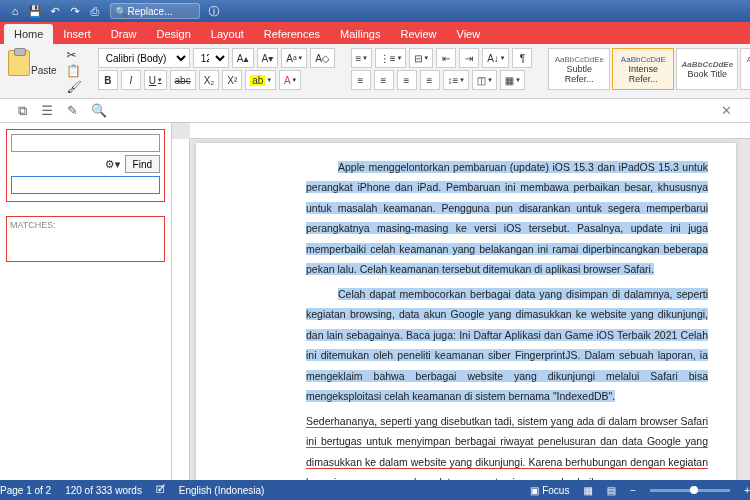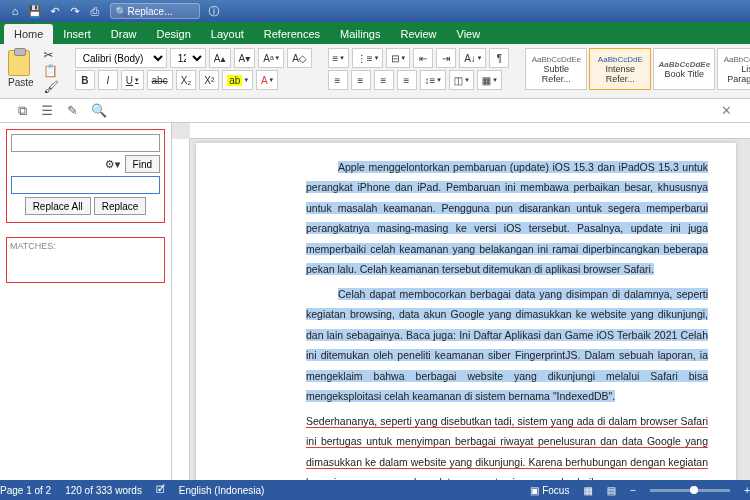--- a/index.html
+++ b/index.html
@@ -2,29 +2,29 @@
 <html><head>
 <meta charset="utf-8">
 <style>
 *{box-sizing:border-box;margin:0;padding:0;font-family:-apple-system,BlinkMacSystemFont,"Segoe UI",sans-serif}
 body{width:750px;height:500px;overflow:hidden;background:#fff;font-size:11px;color:#333}
 .titlebar{height:22px;background:linear-gradient(#4a7ab8,#2d5a9e);display:flex;align-items:center;color:#fff}
 .tb-icons{display:flex;gap:6px;padding:0 8px}
 .tb-icon{width:14px;height:14px;display:inline-flex;align-items:center;justify-content:center;font-size:11px}
 .tb-title{flex:1;text-align:center;font-size:12px}
 .tb-search{width:90px;height:16px;background:rgba(255,255,255,.15);border:1px solid rgba(255,255,255,.3);border-radius:3px;padding:0 4px;color:#fff;font-size:10px;display:flex;align-items:center}
-.tabs{height:22px;background:#15803d;display:flex;align-items:flex-end;padding-left:4px}
+.tabs{height:22px;background:#ef4444;display:flex;align-items:flex-end;padding-left:4px}
 .tab{padding:4px 10px;color:#fff;font-size:11px;cursor:pointer}
 .tab.active{background:#f3f3f3;color:#333;border-radius:3px 3px 0 0}
 .ribbon{background:#f3f3f3;border-bottom:1px solid #ccc;padding:4px 6px;display:flex;gap:8px;align-items:flex-start}
 .rg{display:flex;flex-direction:column;gap:2px}
 .rg-row{display:flex;gap:3px;align-items:flex-start}
 .rbtn{border:1px solid #ccc;background:#fff;height:20px;min-width:20px;display:flex;align-items:center;justify-content:center;font-size:10px;padding:0 4px;cursor:pointer}
 .rbtn.drop::after{content:"▾";font-size:7px;margin-left:2px}
-.paste-btn{display:flex;flex-direction:column;align-items:flex-start;gap:1px;font-size:10px;padding:2px}
+.paste-btn{display:flex;flex-direction:row;align-items:flex-end;gap:1px;font-size:10px;padding:2px}
 .clip-ic{width:22px;height:26px;background:#f8d978;border:1px solid #c9a23d;border-radius:2px;position:relative}
 .clip-ic::before{content:"";position:absolute;top:-3px;left:5px;width:10px;height:6px;background:#bbb;border:1px solid #888;border-radius:2px}
 .sel{height:20px;border:1px solid #ccc;background:#fff;font-size:10px;padding:0 3px}
 .sep{width:1px;height:44px;background:#ccc}
 .styles{display:flex;gap:2px}
 .style-box{width:62px;height:42px;border:1px solid #ccc;background:#fff;display:flex;flex-direction:column;align-items:center;justify-content:center;font-size:9px;padding:2px;text-align:center}
 .style-box .sample{font-size:8px;color:#666}
 .style-box.sel{border-color:#f5a623;background:#fdf3e3}
 .navpane-tabs{height:24px;border-bottom:1px solid #ccc;display:flex;gap:14px;align-items:center;padding:0 18px;color:#666}
 .navpane-tabs span{cursor:pointer;font-size:13px}
@@ -166,24 +166,20 @@
 
 <div class="main">
   <div class="sidebar">
     <div class="fr-panel">
       <input class="fr-input" style="">
       <div class="fr-row">
         <span class="fr-gear">⚙▾</span>
         <button class="fr-btn">Find</button>
       </div>
       <input class="fr-input" style="border-color: rgb(59, 125, 216);">
-      <div class="fr-row" style="justify-content:center">
-        <button class="fr-btn">Replace All</button>
-        <button class="fr-btn">Replace</button>
-      </div>
     </div>
     <div class="matches"><span>MATCHES:</span></div>
   </div>
 
   <div class="doc-area">
     <div class="ruler-h"></div>
     <div class="ruler-v"></div>
     <div class="page">
       <div class="para indent"><span class="hl">Apple menggelontorkan pembaruan (update) iOS 15.3 dan iPadOS 15.3 untuk perangkat iPhone dan iPad. Pembaruan ini membawa perbaikan besar, khususnya untuk masalah keamanan. Pengguna pun disarankan untuk segera memperbarui perangkatnya masing-masing ke versi iOS tersebut. Pasalnya, update ini juga memperbaiki celah keamanan yang belakangan ini ramai diperbincangkan beberapa pekan lalu. Celah keamanan tersebut ditemukan di aplikasi browser Safari.</span></div>
       <div class="para indent"><span class="hl">Celah dapat membocorkan berbagai data yang disimpan di dalamnya, seperti kegiatan browsing, data akun Google yang dimasukkan ke website yang dikunjungi, dan lain sebagainya. Baca juga: Ini Daftar Aplikasi dan Game iOS Terbaik 2021 Celah ini ditemukan oleh peneliti keamanan siber FingerprintJS. Dalam sebuah laporan, ia mengeklaim bahwa berbagai website yang dikunjungi melalui Safari bisa mengeksploitasi celah keamanan di sistem bernama "IndexedDB".</span></div>

